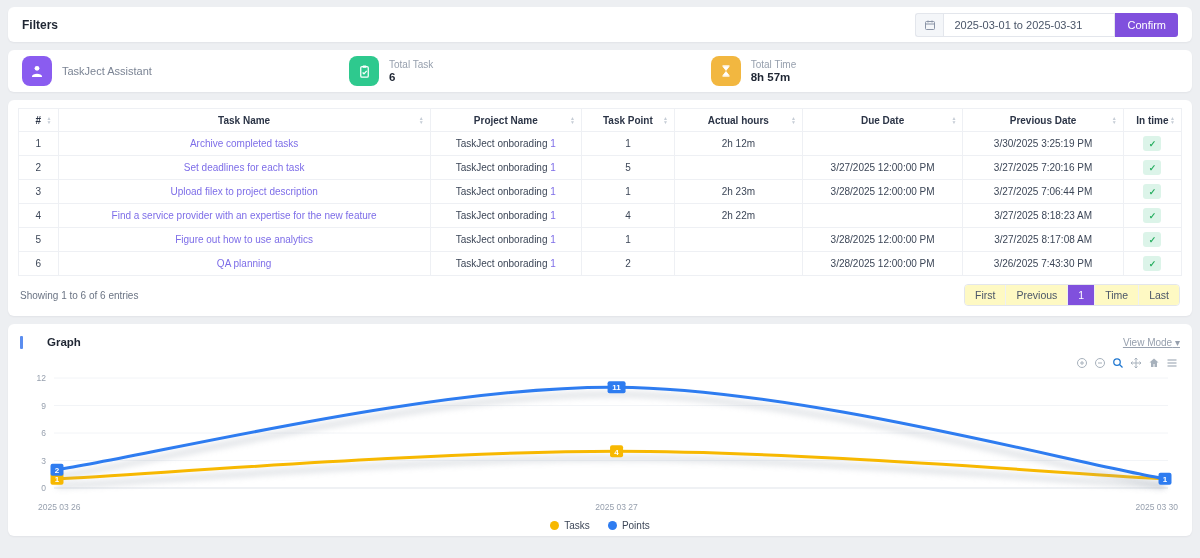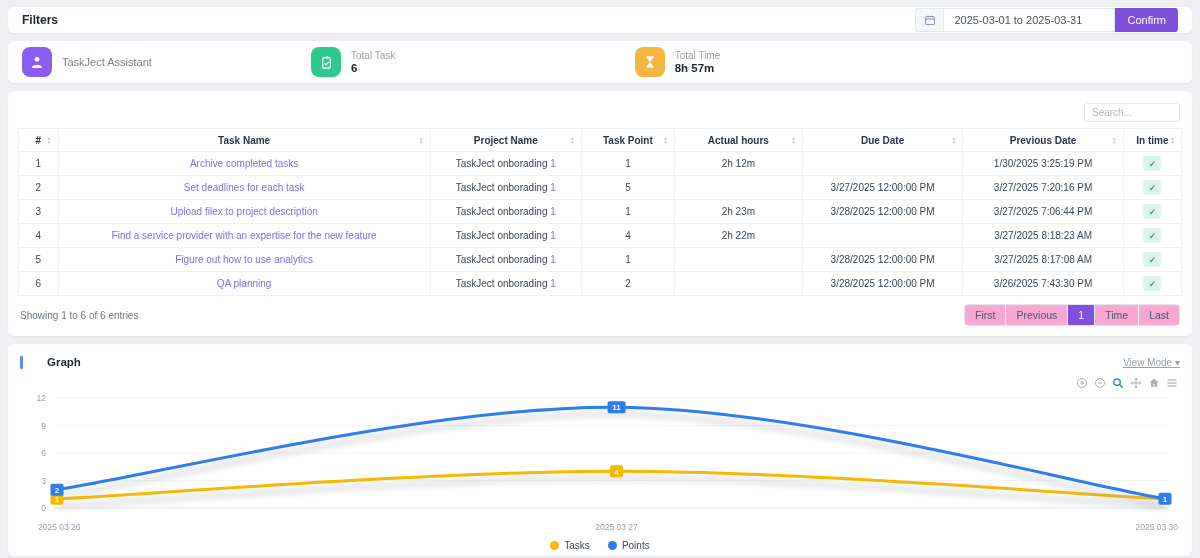--- a/index.html
+++ b/index.html
@@ -6,29 +6,29 @@
   html,body { width:1200px; height:558px; overflow:hidden; }
   body {
     background:#edeff2;
     font-family:"Liberation Sans", sans-serif;
     color:#2b3446;
     font-size:11px;
   }
   .card { background:#fff; border-radius:6px; box-shadow:0 1px 2px rgba(16,24,40,.05); }
 
   
-  .filters-bar { margin:7px 8px 0 8px; height:26px; display:flex; align-items:center; justify-content:space-between; padding:0 14px; }
+  .filters-bar { margin:7px 8px 0 8px; height:35px; display:flex; align-items:center; justify-content:space-between; padding:0 14px; }
   .filters-title { font-weight:bold; font-size:12px; color:#1f2633; }
   .date-group { display:flex; align-items:stretch; height:24px; }
   .cal-btn { width:28px; background:#f4f6f9; border:1px solid #e3e6ec; border-right:none; border-radius:3px 0 0 3px; display:flex; align-items:center; justify-content:center; cursor:pointer; }
   .date-input { width:172px; border:1px solid #e3e6ec; font-size:11px; color:#4a5568; padding:0 10px; outline:none; font-family:"Liberation Sans",sans-serif; }
   .confirm-btn { border:none; border-radius:0 3px 3px 0; padding:0 12px; font-size:11px; color:#fff; cursor:pointer; font-family:"Liberation Sans",sans-serif; }
 
   
-  .stats-bar { margin:8px 8px 0 8px; height:42px; display:grid; grid-template-columns:25% 28% 22% 25%; align-items:center; padding:0 14px; }
+  .stats-bar { margin:8px 8px 0 8px; height:42px; display:grid; grid-template-columns:25% 28% 22% 25%; align-items:center; padding:0 14px;gap:38px; }
   .stat-item { display:flex; align-items:center; gap:10px; }
   .stat-icon { width:30px; height:30px; border-radius:8px; display:flex; align-items:center; justify-content:center; flex:0 0 30px; }
   .stat-label { font-size:10px; color:#97a0ae; line-height:12px; }
   .stat-value { font-size:11.5px; font-weight:bold; color:#1f2633; line-height:13px; }
   .assistant-name { font-size:11px; color:#7b8494; }
 
   
   .table-card { margin:8px 8px 0 8px; padding:8px 10px 4px 10px; }
   .table-toolbar { display:flex; justify-content:flex-end; padding:4px 2px 6px 2px; }
   .search-input { width:96px; height:19px; border:1px solid #e3e6ec; border-radius:3px; font-size:10px; padding:0 7px; color:#4a5568; outline:none; font-family:"Liberation Sans",sans-serif; }
@@ -37,21 +37,21 @@
   th, td { border:1px solid #eef0f4; text-align:center; font-size:10px; overflow:hidden; white-space:nowrap; }
   th { height:23px; font-weight:bold; color:#2b3446; position:relative; }
   td { height:24px; color:#3c4657; }
   .sort-icon { position:absolute; right:6px; top:50%; transform:translateY(-50%); display:flex; flex-direction:column; line-height:4px; font-size:5px; color:#c6cdd6; }
   a.task-link { color:#7d6de8; text-decoration:none; cursor:pointer; }
   .proj-count { color:#7d6de8; }
   .check-badge { display:inline-flex; align-items:center; justify-content:center; width:18px; height:15px; background:#dcf4e9; color:#27ae60; border-radius:3px; font-size:9px; font-weight:bold; }
   .table-footer { display:flex; justify-content:space-between; align-items:center; padding:8px 2px 6px 2px; }
   .showing-text { font-size:10px; color:#6b7484; }
   .pagination { display:flex; border:1px solid #e3e6ec; border-radius:4px; overflow:hidden; }
-  .page-btn { background:#f9a8d4; border:none; border-left:1px solid #eef0f4; padding:4px 10px; font-size:10.5px; color:#4a5568; cursor:pointer; font-family:"Liberation Sans",sans-serif; }
+  .page-btn { background:#fef9c3; border:none; border-left:1px solid #eef0f4; padding:4px 10px; font-size:10.5px; color:#4a5568; cursor:pointer; font-family:"Liberation Sans",sans-serif; }
   .page-btn:first-child { border-left:none; }
   .page-btn.active { color:#fff; }
 
   
   .graph-card { margin:8px 8px 0 8px; padding:8px 12px 4px 12px; height:212px; }
   .graph-header { display:flex; justify-content:space-between; align-items:center; height:20px; }
   .graph-title { font-size:11.5px; font-weight:bold; color:#1f2633; display:flex; align-items:center; gap:24px; }
   .graph-accent { width:3px; height:13px; background:#5b8def; border-radius:1px; display:inline-block; }
   .view-mode { font-size:10px; color:#97a0ae; cursor:pointer;text-decoration:underline; }
   .modebar { display:flex; justify-content:flex-end; gap:5px; height:14px; margin:4px 2px 0 0; }
@@ -115,23 +115,20 @@
       </svg>
     </span>
     <span>
       <div class="stat-label">Total Time</div>
       <div class="stat-value">8h 57m</div>
     </span>
   </div>
 </div>
 
 <div class="card table-card">
-  <div class="table-toolbar">
-    <input class="search-input" placeholder="Search..." style="">
-  </div>
   <table>
     <colgroup>
       <col style="width:3.4%">
         <col style="width:32%">
         <col style="width:13%">
         <col style="width:8%">
       <col style="width:11%">
         <col style="width:13.8%">
         <col style="width:13.8%">
         <col style="width:5%">
@@ -149,21 +146,21 @@
       </tr>
     </thead>
     <tbody id="table-body">
     <tr>
       <td>1</td>
       <td><a class="task-link">Archive completed tasks</a></td>
       <td><span>TaskJect onborading</span> <span class="proj-count">1</span></td>
       <td>1</td>
       <td>2h 12m</td>
       <td></td>
-      <td>1/30/2025 3:25:19 PM</td>
+      <td>3/30/2025 3:25:19 PM</td>
       <td><span class="check-badge">✓</span></td>
     </tr>
 
     <tr>
       <td>2</td>
       <td><a class="task-link">Set deadlines for each task</a></td>
       <td><span>TaskJect onborading</span> <span class="proj-count">1</span></td>
       <td>5</td>
       <td></td>
       <td>3/27/2025 12:00:00 PM</td>

